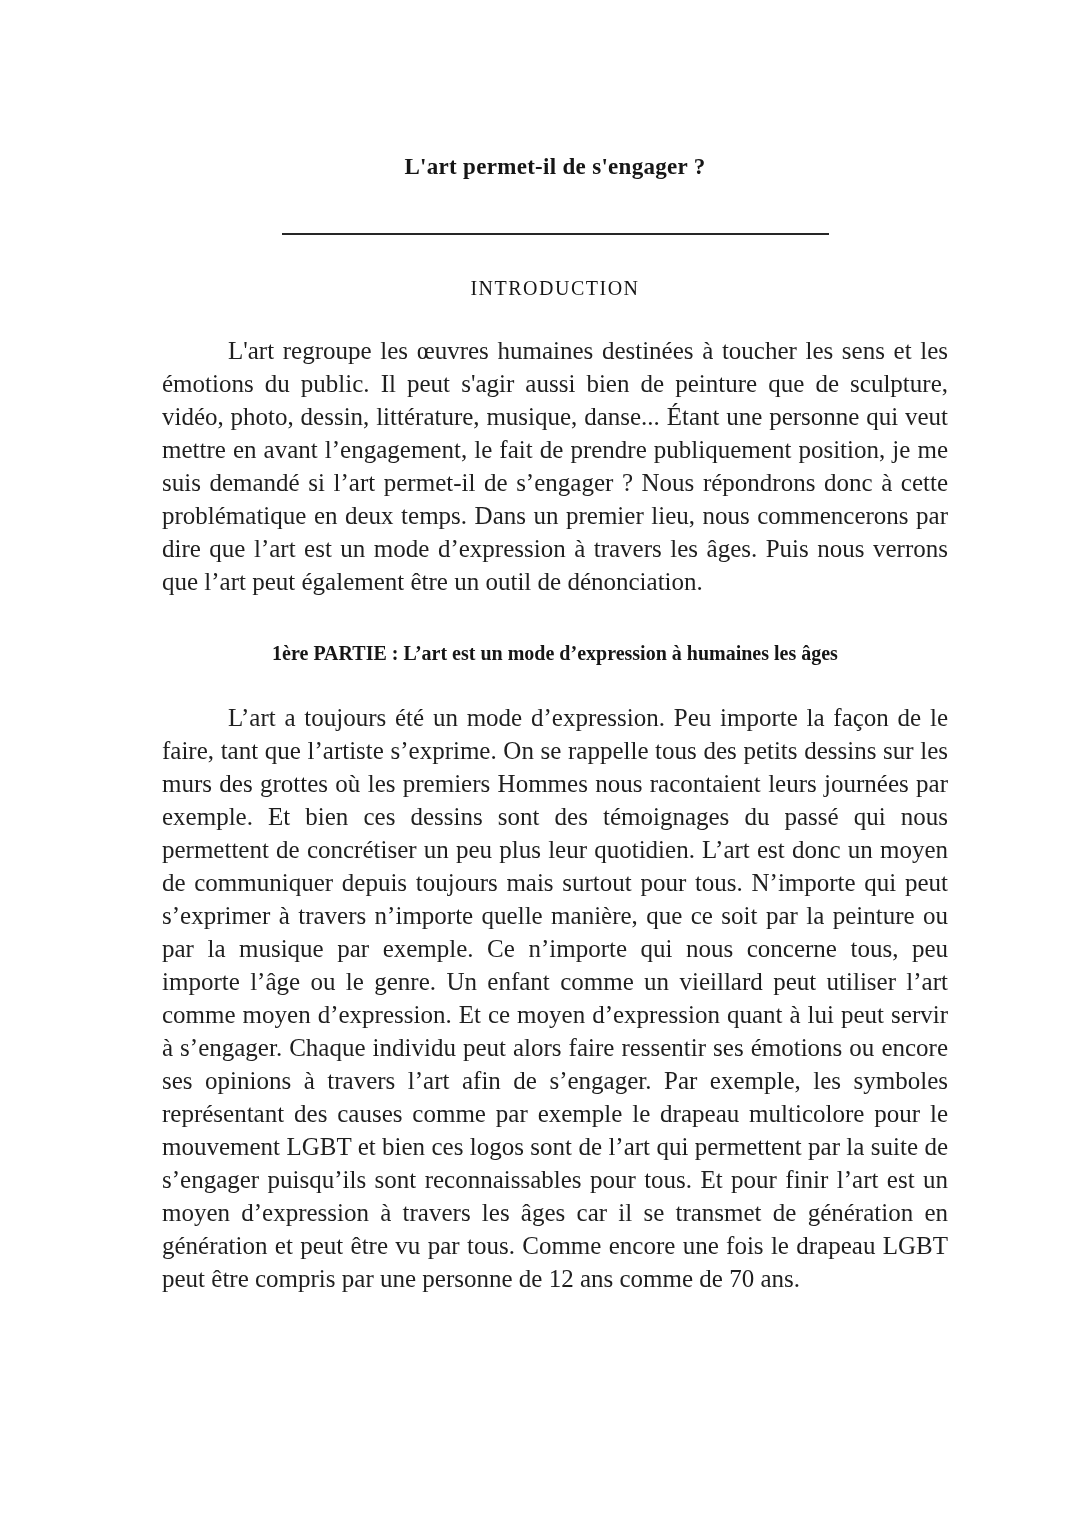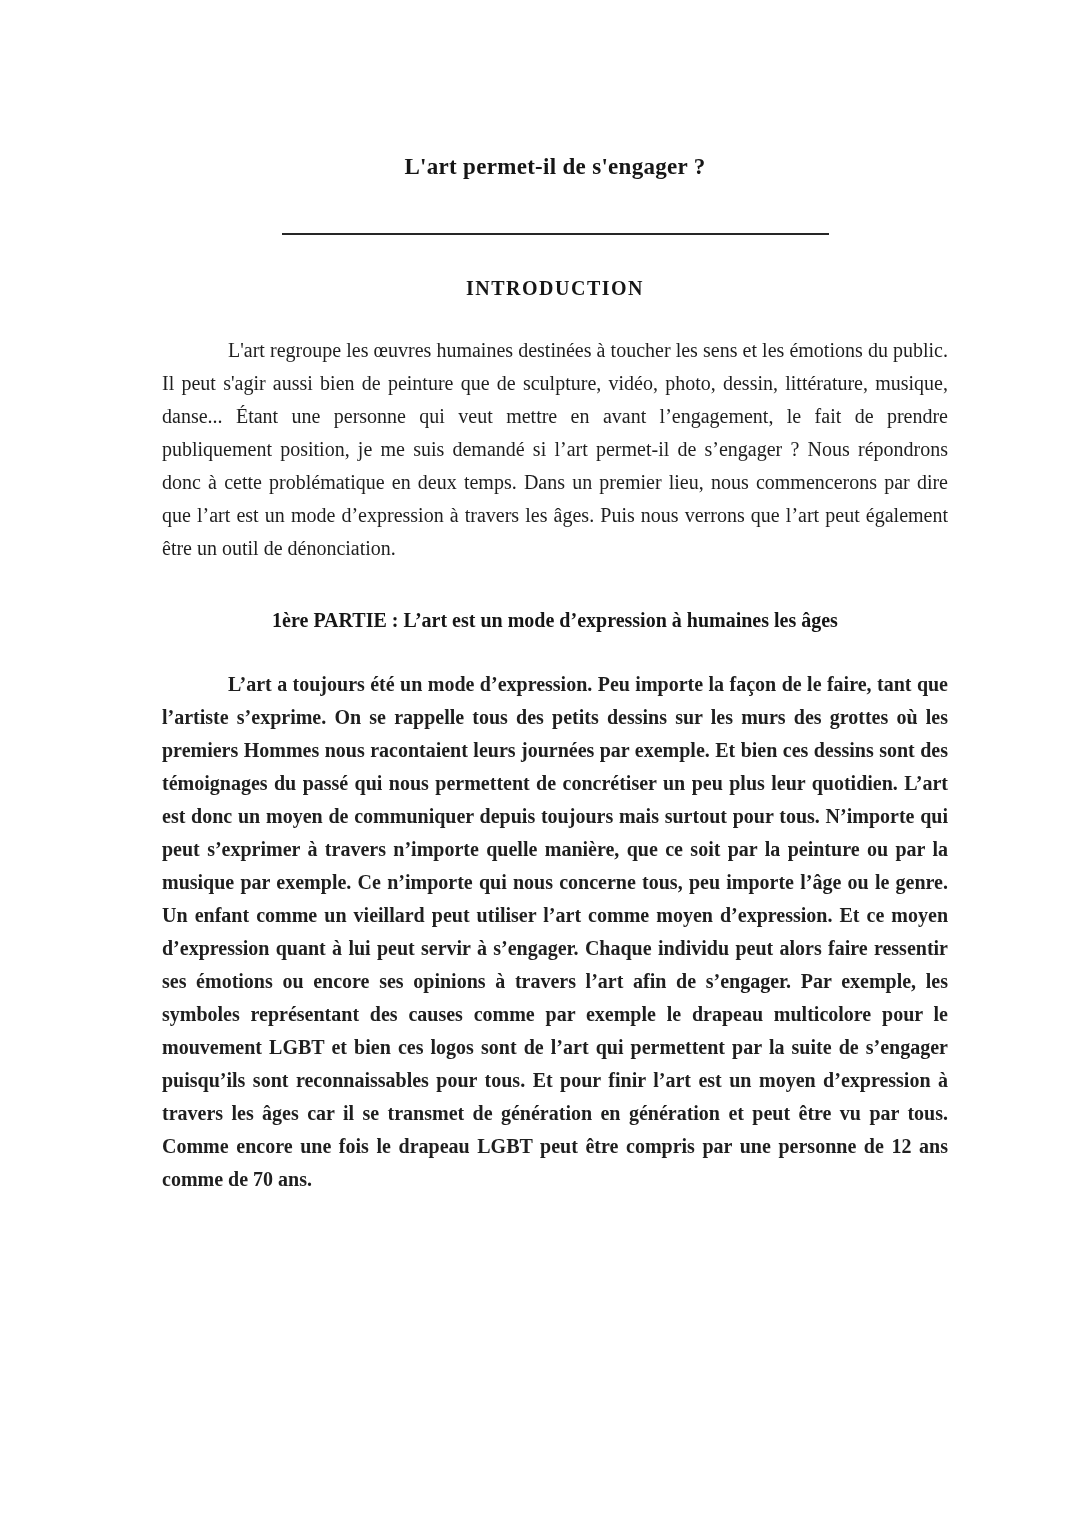--- a/index.html
+++ b/index.html
@@ -27,47 +27,46 @@
     display: block;
     width: 547px;
     margin: 51px auto 0 auto;
     border: none;
     border-top: 2px solid #262626;
     height: 0;
   }
   .section-heading {
     margin-top: 40px;
     font-size: 20px;
-    font-weight: bold;
+    font-weight: normal;
     text-align: center;
     line-height: 26px;
     color: #161616;
   }
   .section-heading.intro {
     letter-spacing: 1.5px;
   }
   .part-heading {
     margin-top: 42px;
     font-size: 20px;
     font-weight: bold;
     text-align: center;
     line-height: 27px;
     color: #161616;
   }
   .body-paragraph {
     margin-top: 33px;
-    font-size: 20px;
+    font-size: 25px;
     line-height: 33px;
     text-align: justify;
     text-indent: 66px;
     color: #1f1f1f;
   }
   .body-paragraph.second {
     margin-top: 34px;
-    font-weight: bold;
   }
 </style>
 </head>
 <body>
 
 <div class="page">
 
   <h1 class="doc-title">L'art permet-il de s'engager ?</h1>
 
   <hr class="title-divider">

